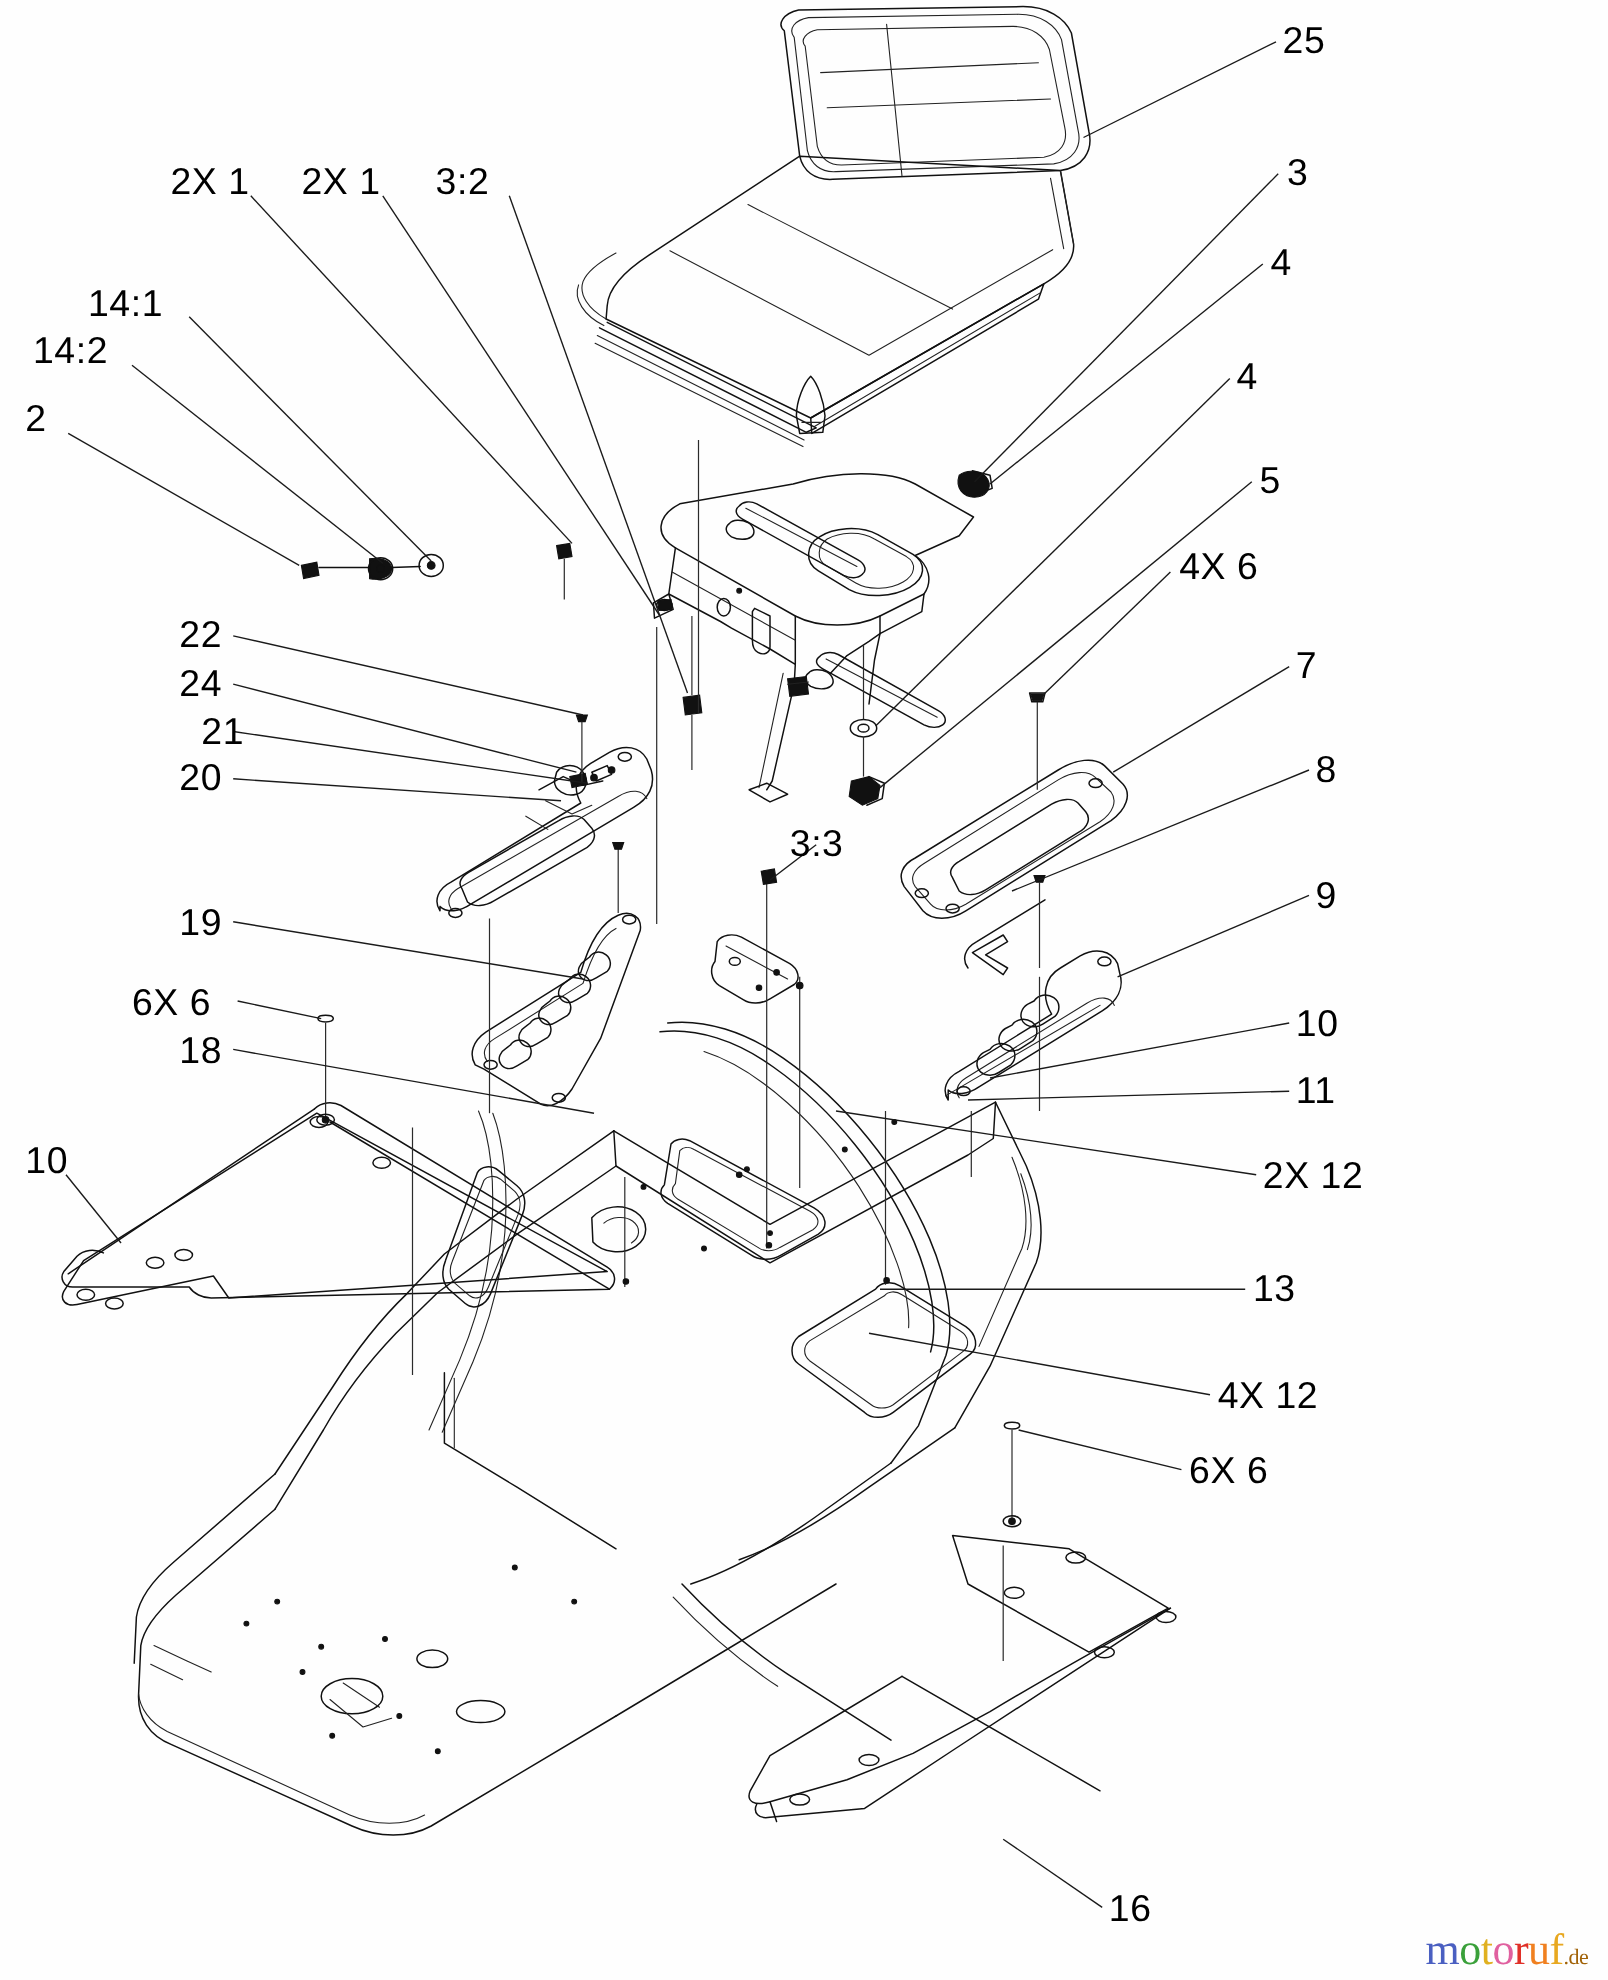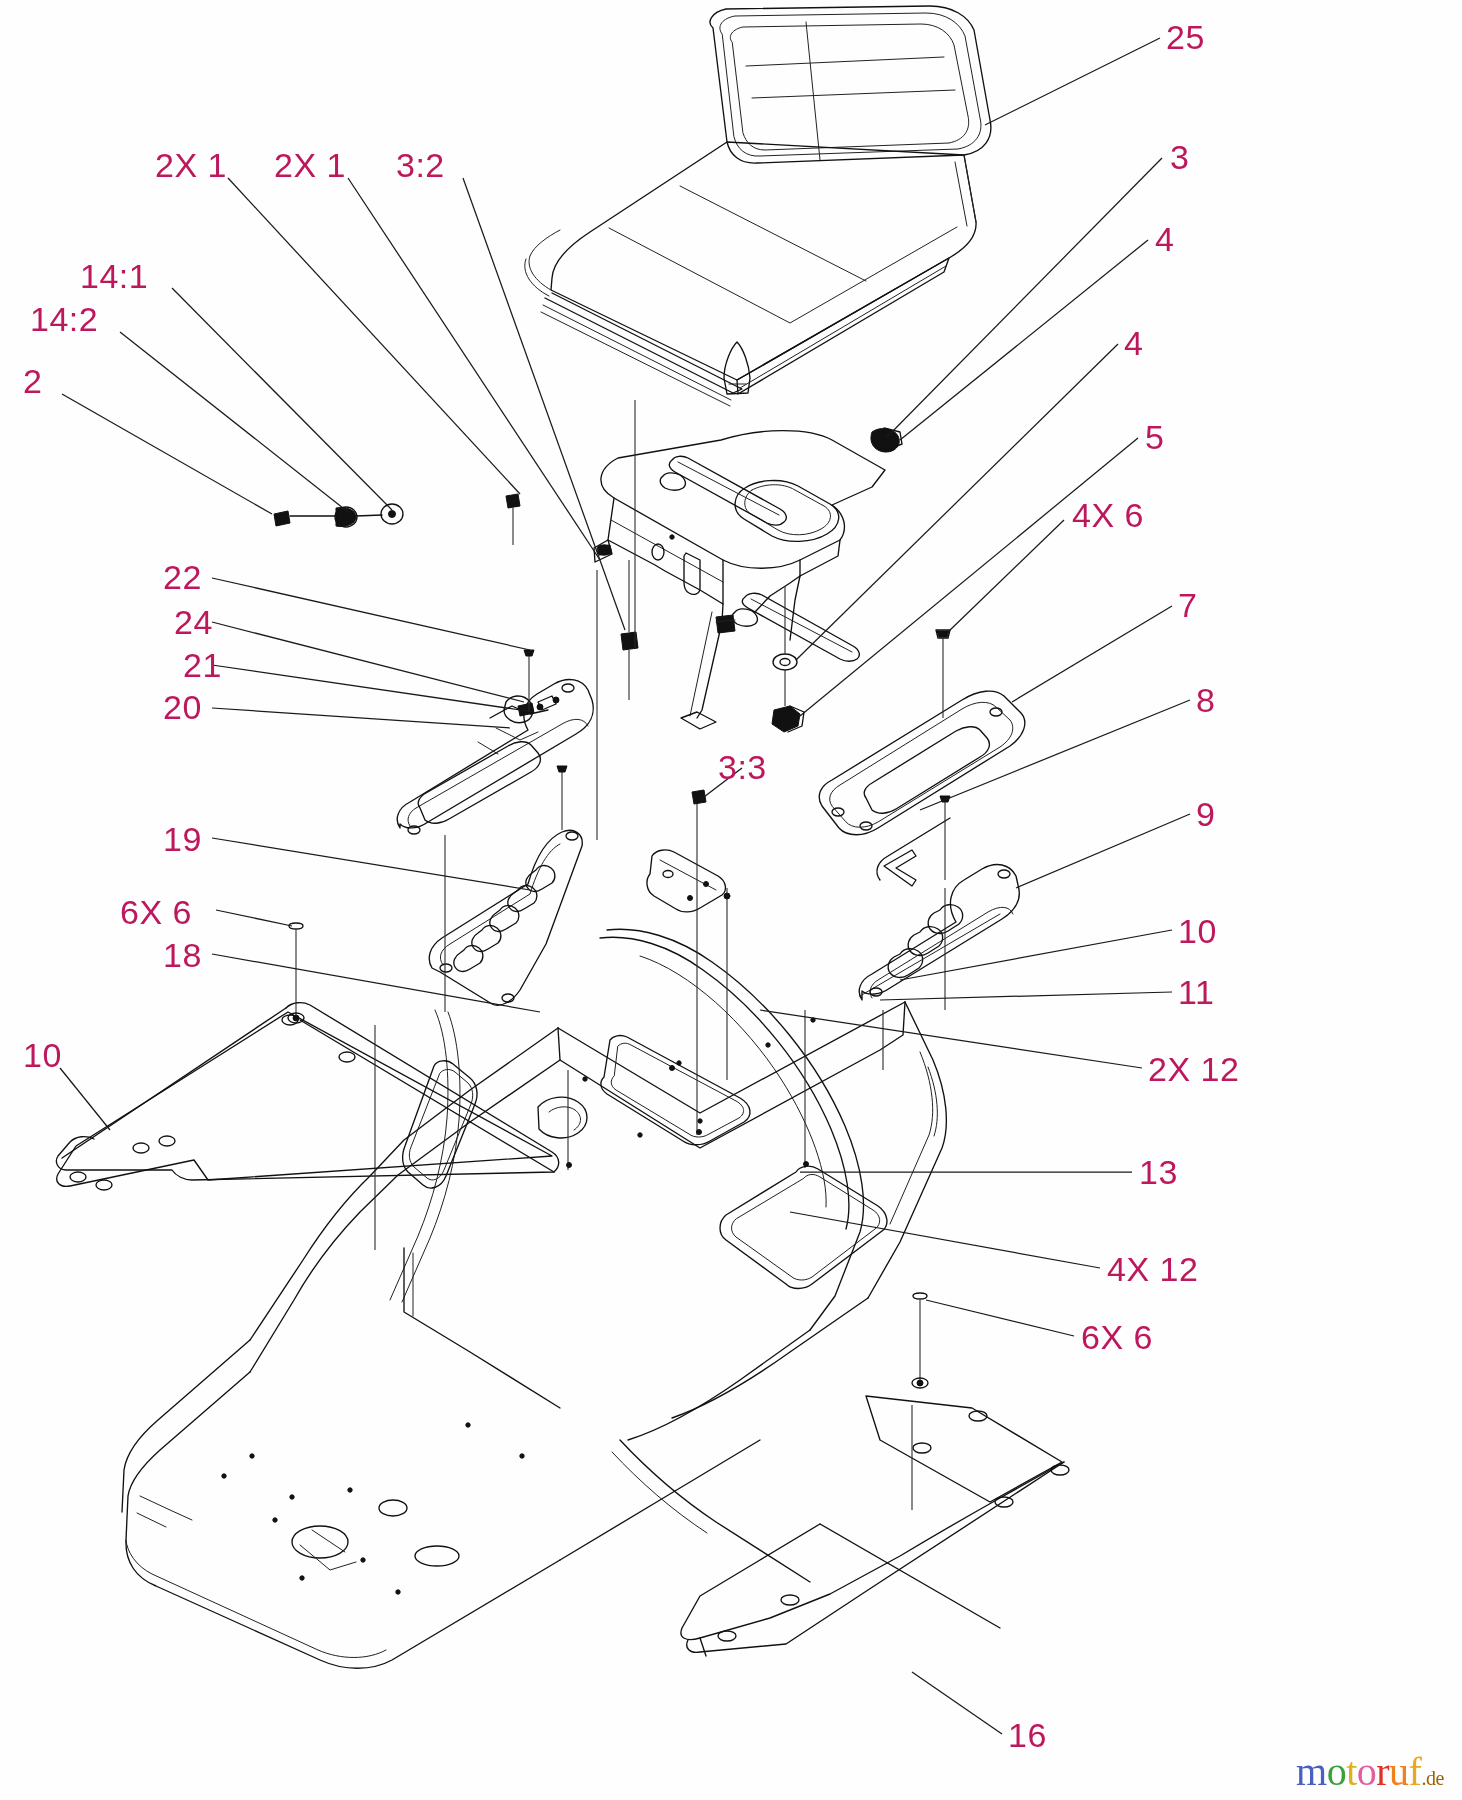--- a/index.html
+++ b/index.html
@@ -21,21 +21,21 @@
     left: 0;
     top: 0;
     width: 1462px;
     height: 1800px;
   }
   .callout {
     position: absolute;
     font-family: "Liberation Sans", sans-serif;
     font-size: 34px;
     font-weight: 400;
-    color: #be185d;
+    color: #000000;
     white-space: nowrap;
     letter-spacing: 0.5px;
     line-height: 1;
   }
   #watermark {
     position: absolute;
     left: 1296px;
     top: 1748px;
     font-family: "Liberation Serif", serif;
     font-size: 40px;
@@ -607,21 +607,21 @@
   <div class="callout" style="left:1170px; top:140px;">3</div>
   <div class="callout" style="left:1155px; top:222px;">4</div>
   <div class="callout" style="left:80px;   top:259px;">14:1</div>
   <div class="callout" style="left:30px;   top:302px;">14:2</div>
   <div class="callout" style="left:1124px; top:326px;">4</div>
   <div class="callout" style="left:23px;   top:364px;">2</div>
   <div class="callout" style="left:1145px; top:420px;">5</div>
   <div class="callout" style="left:1072px; top:498px;">4X 6</div>
   <div class="callout" style="left:163px;  top:560px;">22</div>
   <div class="callout" style="left:1178px; top:588px;">7</div>
-  <div class="callout" style="left:174px;  top:605px;">24</div>
+  <div class="callout" style="left:163px;  top:605px;">24</div>
   <div class="callout" style="left:163px;  top:648px;margin-left:20px;">21</div>
   <div class="callout" style="left:1196px; top:683px;">8</div>
   <div class="callout" style="left:163px;  top:690px;">20</div>
   <div class="callout" style="left:718px;  top:750px;">3:3</div>
   <div class="callout" style="left:1196px; top:797px;">9</div>
   <div class="callout" style="left:163px;  top:822px;">19</div>
   <div class="callout" style="left:120px;  top:895px;">6X 6</div>
   <div class="callout" style="left:1178px; top:914px;">10</div>
   <div class="callout" style="left:163px;  top:938px;">18</div>
   <div class="callout" style="left:1178px; top:975px;">11</div>

